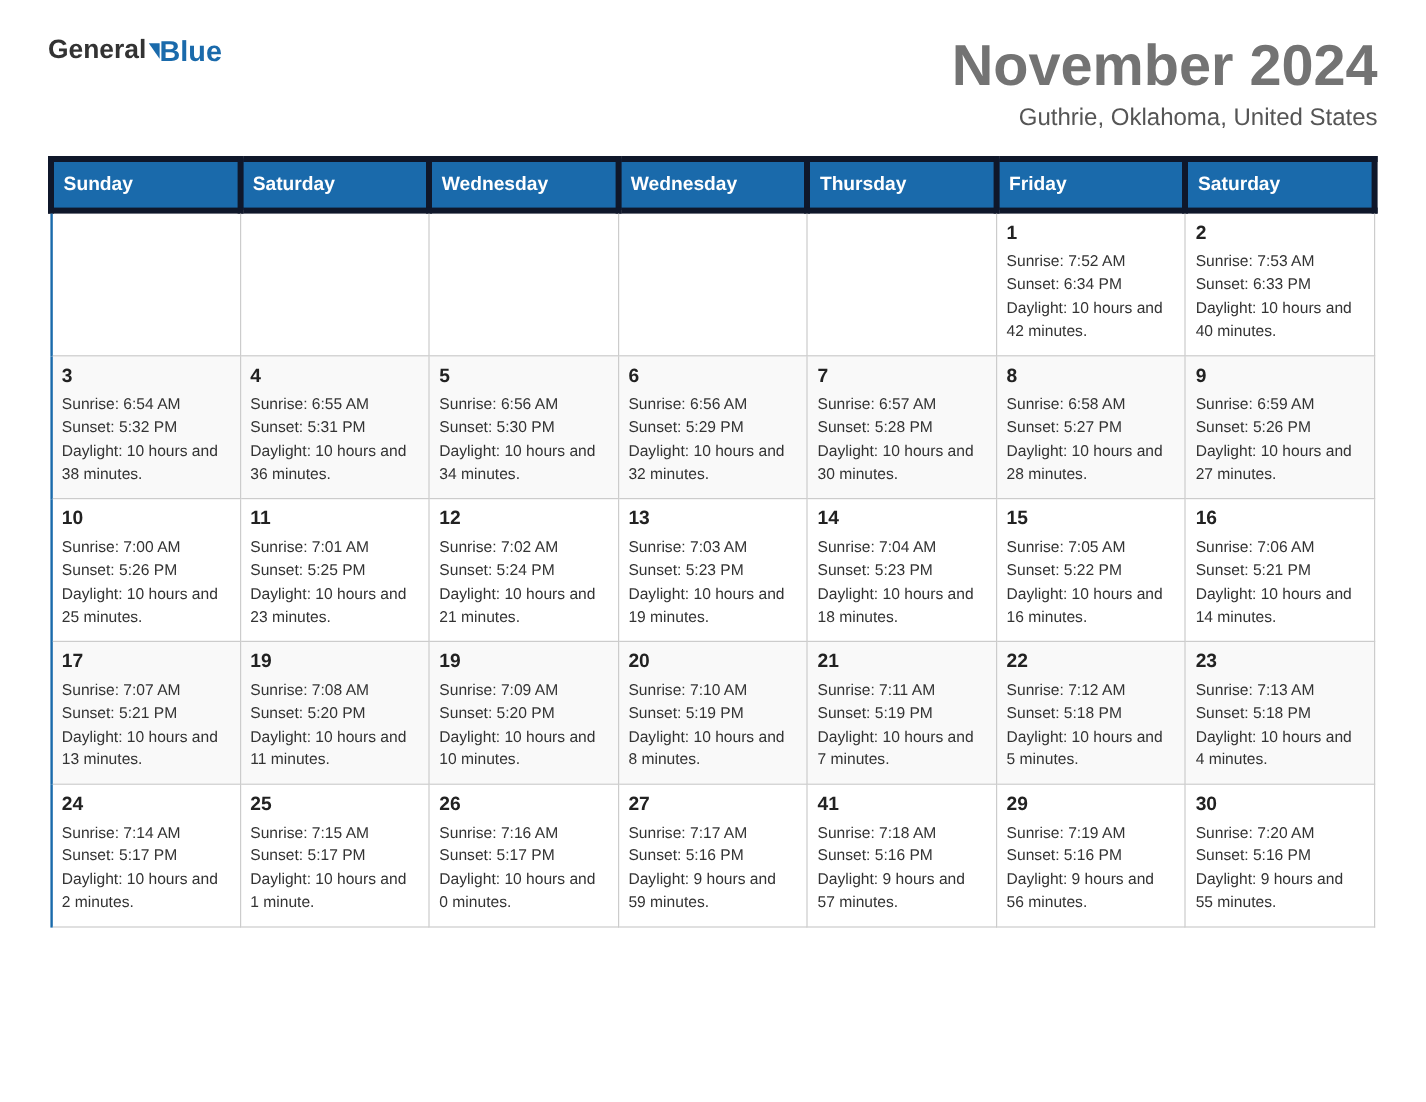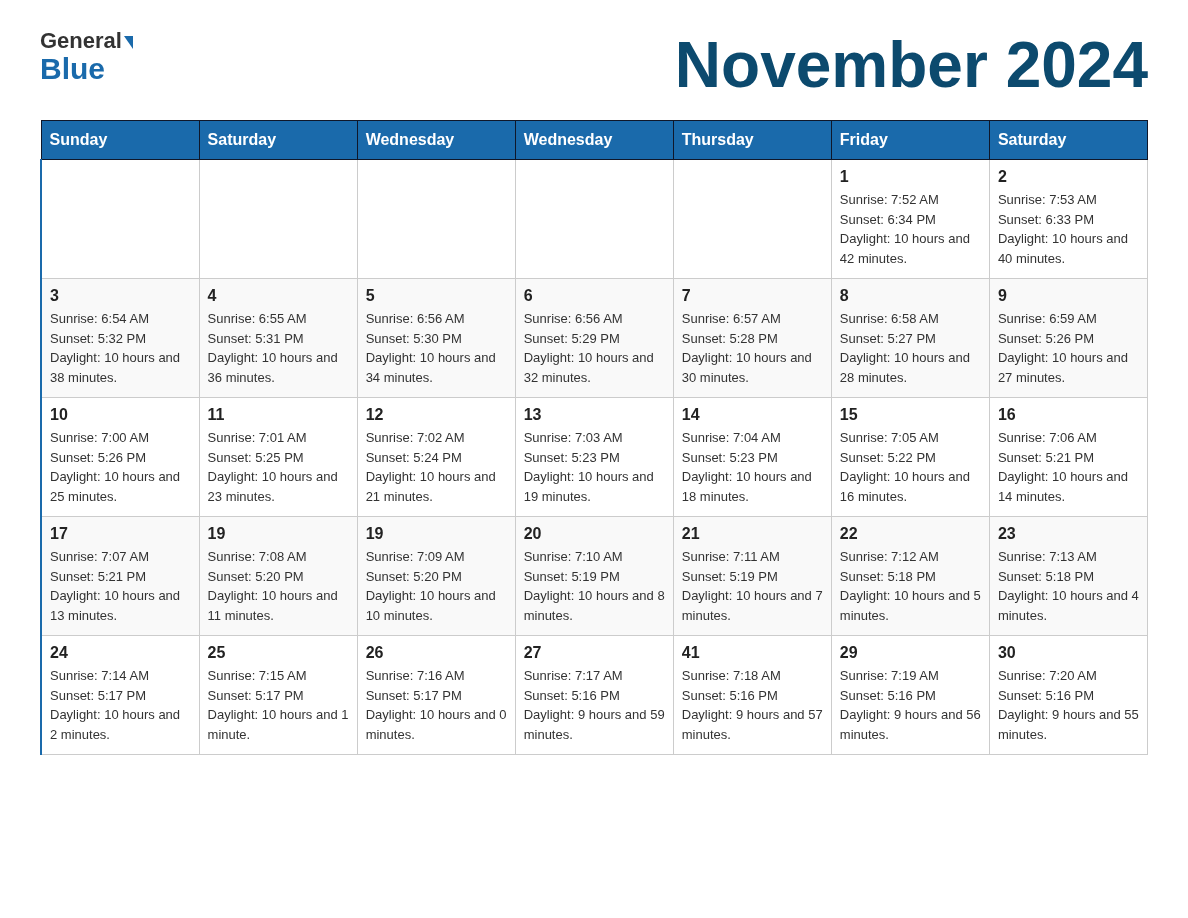--- a/index.html
+++ b/index.html
@@ -10,66 +10,66 @@
       color: #222;
     }
     .header {
       display: flex;
       justify-content: space-between;
       align-items: flex-start;
       margin-bottom: 20px;
     }
     .logo {
       display: flex;
-      flex-direction: column;
+      flex-direction: row;
       align-items: flex-start;
     }
     .logo-top {
       font-size: 22px;
       font-weight: bold;
       color: #333;
       line-height: 1;
     }
     .logo-top span {
       color: #1a6aab;
     }
     .logo-bottom {
-      font-size: 30px;
+      font-size: 24px;
       font-weight: bold;
       color: #1a6aab;
       line-height: 1;
       margin-top: 2px;
     }
     .title-block {
       text-align: right;
     }
     .calendar-title {
-      font-size: 64px;
-      font-weight: bold;
-      color: #0c4a6e;
+      font-size: 48px;
+      font-weight: bold;
+      color: #737373;
       line-height: 1.1;
     }
     .calendar-subtitle {
       font-size: 20px;
       color: #555;
       margin-top: 4px;
     }
     table {
       width: 100%;
       border-collapse: collapse;
       table-layout: fixed;
     }
     thead tr th {
       background: #1a6aab;
       color: #fff;
       font-size: 16px;
       font-weight: bold;
       padding: 10px 8px;
       text-align: left;
-      border: 1px solid #0f172a;
+      border: 5px solid #0f172a;
     }
     tbody tr td {
       border: 1px solid #ccc;
       vertical-align: top;
       padding: 8px 8px 10px 8px;
       height: 110px;
       font-size: 12.5px;
       color: #333;
       background: #fff;
     }
@@ -100,20 +100,21 @@
 
 <div class="header">
   <div class="logo">
     <div class="logo-top">
       General<span style="display:inline-block;width:0;height:0;border-left:9px solid transparent;border-right:0;border-bottom:0;border-top:13px solid #1a6aab;margin-left:2px;vertical-align:middle;"></span>
     </div>
     <div class="logo-bottom">Blue</div>
   </div>
   <div class="title-block">
     <div class="calendar-title">November 2024</div>
+    <div class="calendar-subtitle">Guthrie, Oklahoma, United States</div>
   </div>
 </div>
 
 <table>
   <thead>
     <tr>
     <th>Sunday</th>
         <th>Saturday</th>
         <th>Wednesday</th>
         <th>Wednesday</th>

